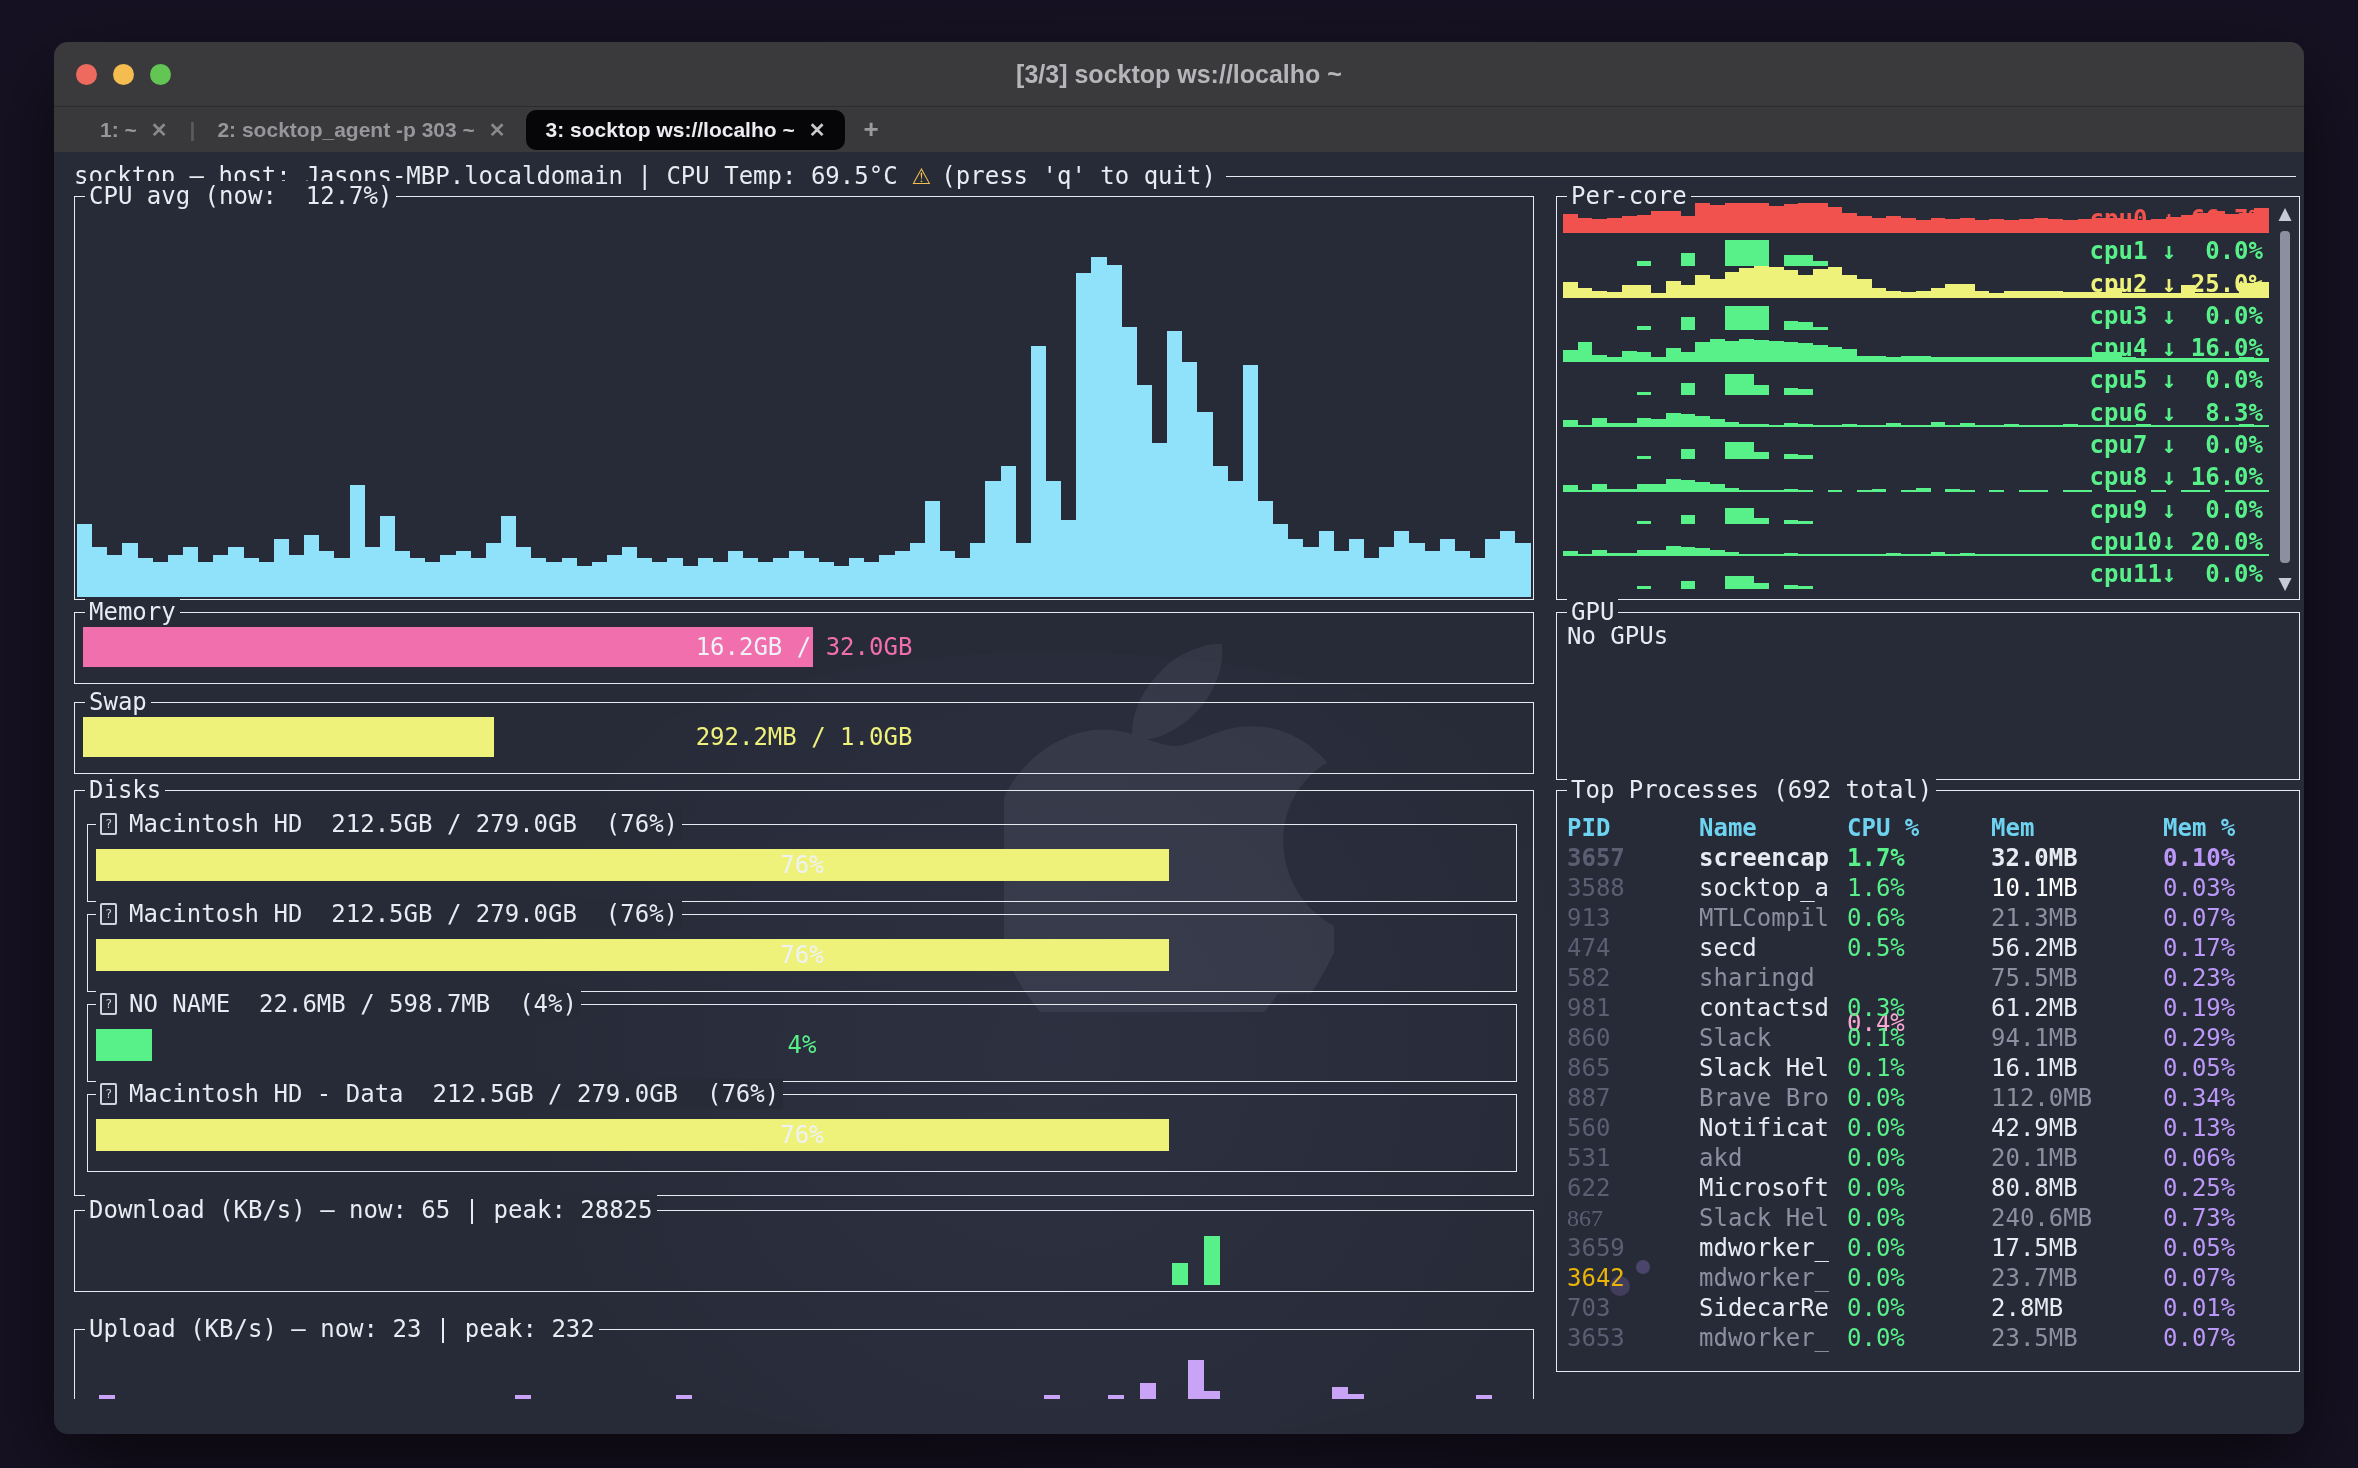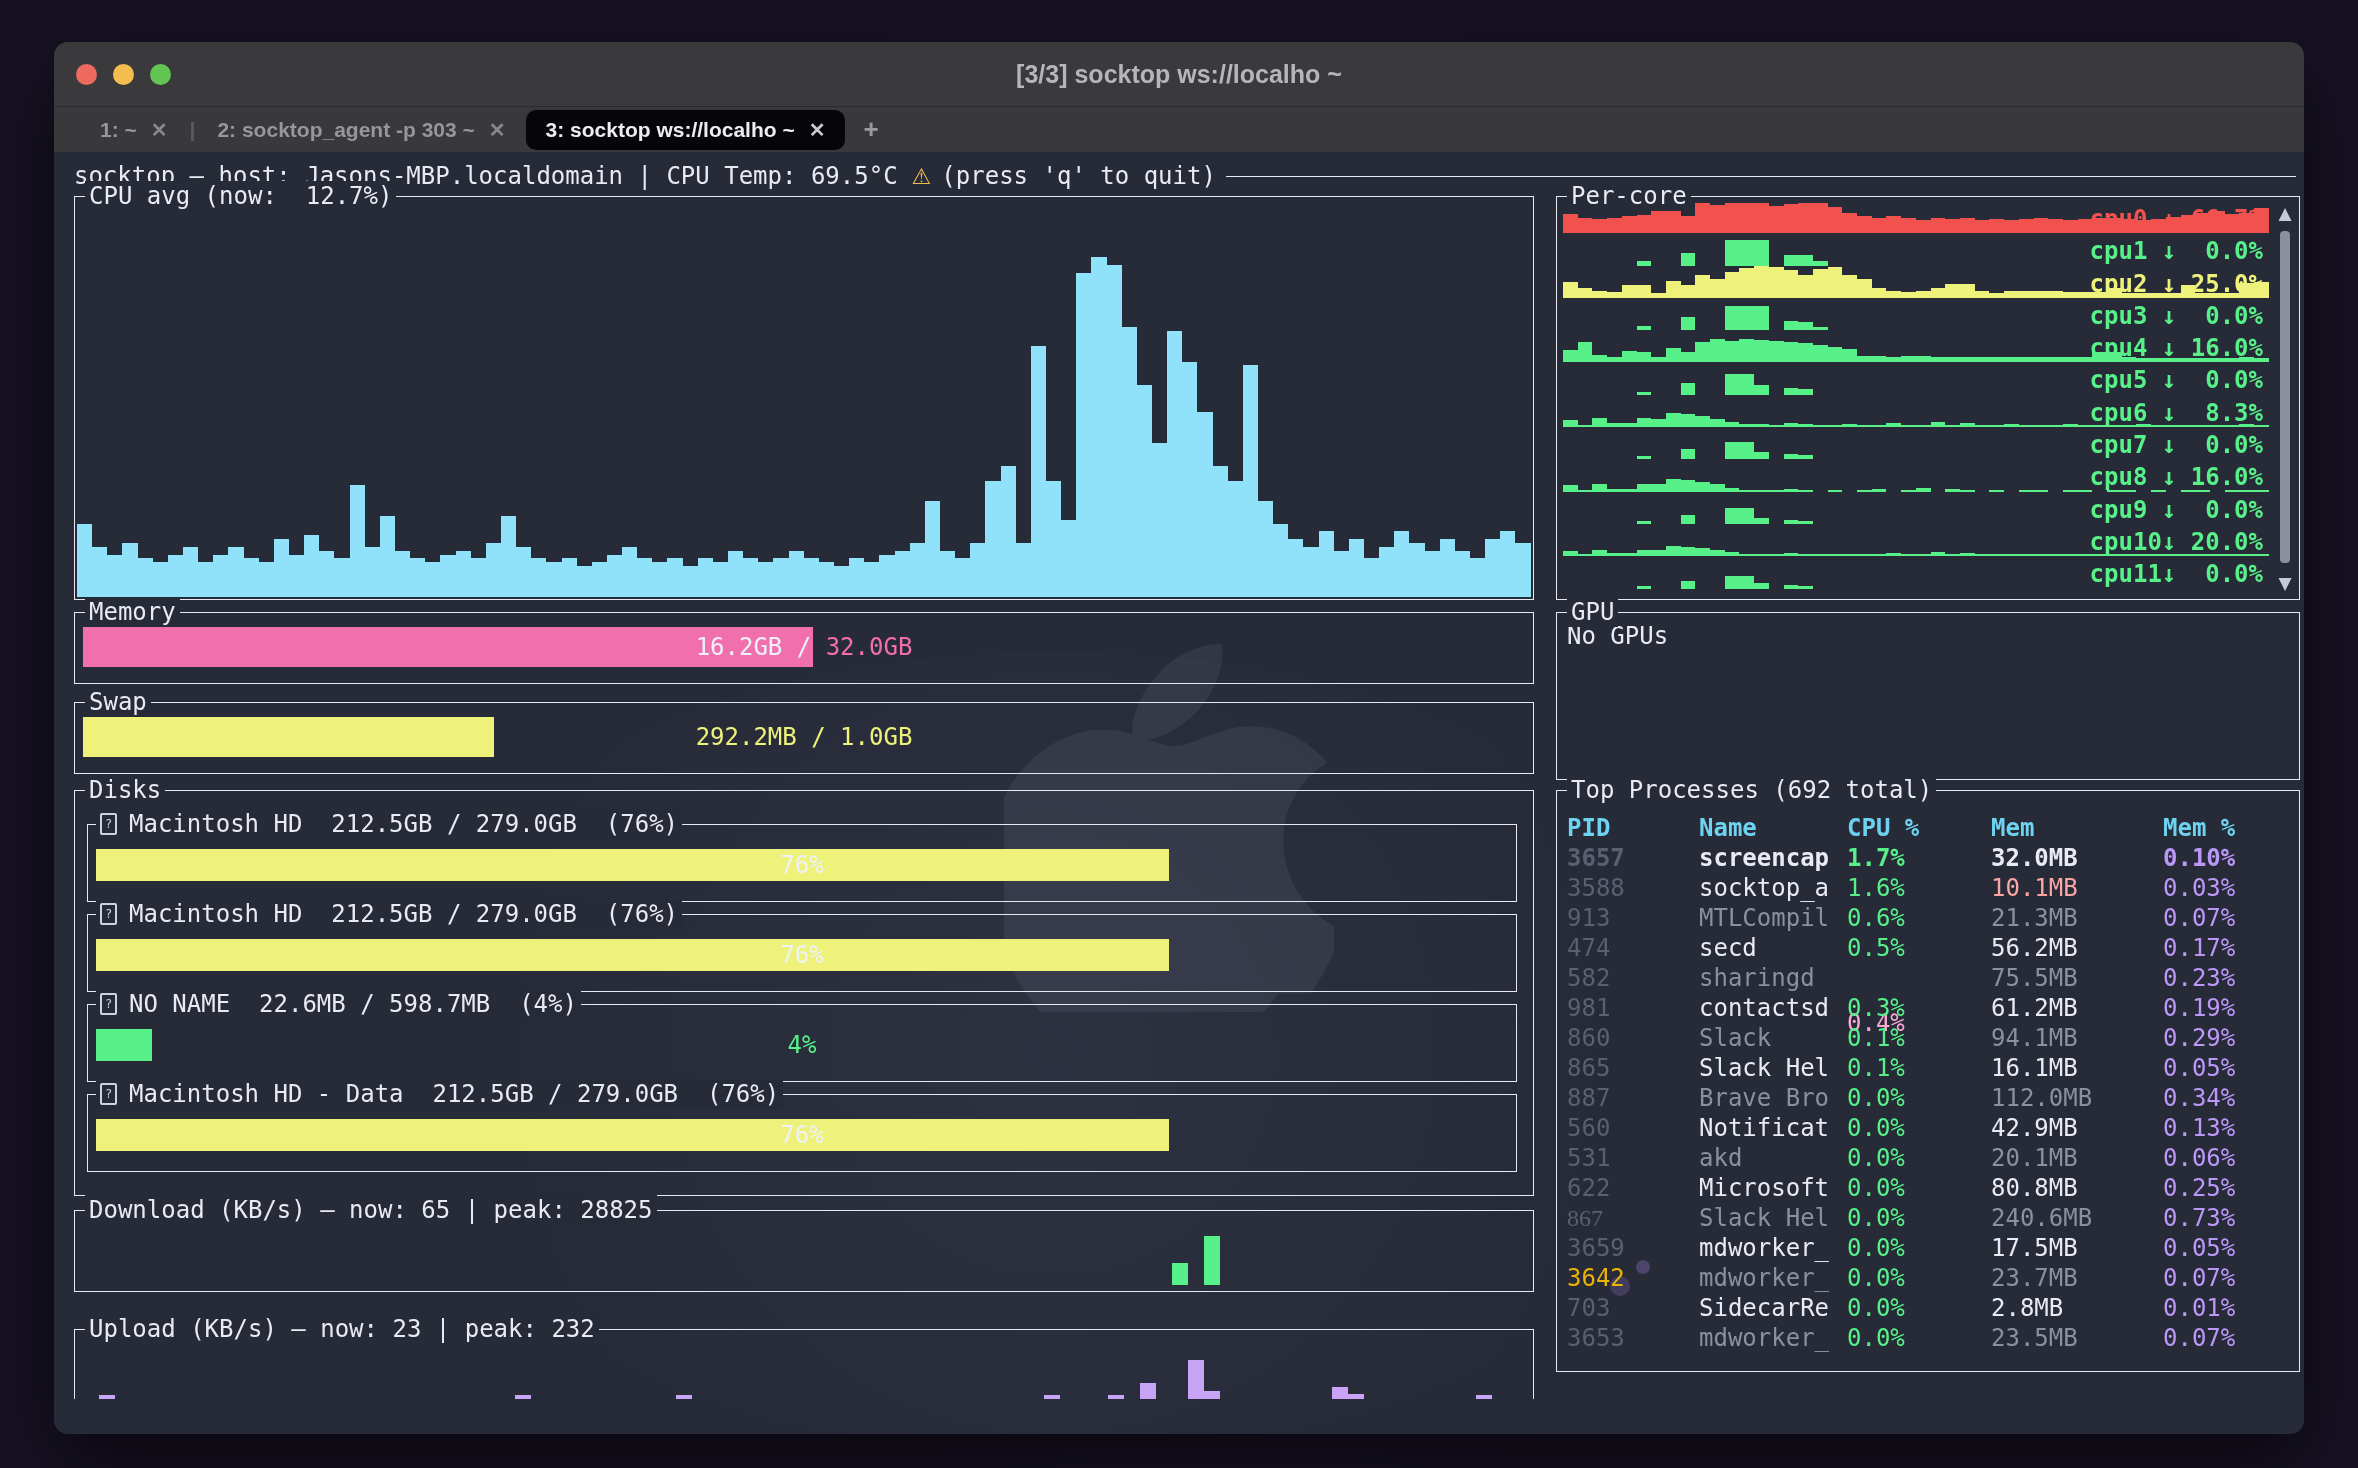--- a/index.html
+++ b/index.html
@@ -951,21 +951,21 @@
             </div>
           </div>
         </div>
     </div>
 
     <div class="panel" style="left:1502px; top:638px; width:744px; height:582px;">
       <div class="panel-title">Top Processes (692 total)</div>
       <div id="proc-table" style="position:absolute; left:0; right:0; top:22px;">
           <div class="prow phead"><span class="c-pid" style="color: rgb(110, 211, 240);">PID</span><span class="c-name" style="color: rgb(110, 211, 240);">Name</span><span class="c-cpu" style="color: rgb(110, 211, 240);">CPU %</span><span class="c-mem" style="color: rgb(110, 211, 240);">Mem</span><span class="c-memp" style="color: rgb(110, 211, 240);">Mem %</span></div>
           <div class="prow bold"><span class="c-pid" style="color: rgb(90, 95, 114);">3657</span><span class="c-name" style="color: rgb(233, 235, 242);">screencap</span><span class="c-cpu" style="color: rgb(87, 240, 137);">1.7%</span><span class="c-mem" style="color: rgb(233, 235, 242);">32.0MB</span><span class="c-memp" style="color: rgb(187, 151, 248);">0.10%</span></div>
-          <div class="prow"><span class="c-pid" style="color: rgb(90, 95, 114);">3588</span><span class="c-name" style="color: rgb(233, 235, 242);">socktop_a</span><span class="c-cpu" style="color: rgb(87, 240, 137);">1.6%</span><span class="c-mem" style="color: #fca5a5;">10.1MB</span><span class="c-memp" style="color: rgb(187, 151, 248);">0.03%</span></div>
+          <div class="prow"><span class="c-pid" style="color: rgb(90, 95, 114);">3588</span><span class="c-name" style="color: rgb(233, 235, 242);">socktop_a</span><span class="c-cpu" style="color: rgb(87, 240, 137);">1.6%</span><span class="c-mem" style="color: #ffffff;">10.1MB</span><span class="c-memp" style="color: rgb(187, 151, 248);">0.03%</span></div>
           <div class="prow"><span class="c-pid" style="color: rgb(90, 95, 114);">913</span><span class="c-name" style="color: rgb(139, 144, 160);">MTLCompil</span><span class="c-cpu" style="color: rgb(87, 240, 137);">0.6%</span><span class="c-mem" style="color: rgb(139, 144, 160);">21.3MB</span><span class="c-memp" style="color: rgb(187, 151, 248);">0.07%</span></div>
           <div class="prow"><span class="c-pid" style="color: rgb(90, 95, 114);">474</span><span class="c-name" style="color: rgb(233, 235, 242);">secd</span><span class="c-cpu" style="color: rgb(87, 240, 137);">0.5%</span><span class="c-mem" style="color: rgb(233, 235, 242);">56.2MB</span><span class="c-memp" style="color: rgb(187, 151, 248);">0.17%</span></div>
           <div class="prow"><span class="c-pid" style="color: rgb(90, 95, 114);">582</span><span class="c-name" style="color: rgb(139, 144, 160);">sharingd</span><span class="c-cpu" style="color: #f9a8d4; margin-top: 45px;">0.4%</span><span class="c-mem" style="color: rgb(139, 144, 160);">75.5MB</span><span class="c-memp" style="color: rgb(187, 151, 248);">0.23%</span></div>
           <div class="prow"><span class="c-pid" style="color: rgb(90, 95, 114);">981</span><span class="c-name" style="color: rgb(233, 235, 242);">contactsd</span><span class="c-cpu" style="color: rgb(87, 240, 137);">0.3%</span><span class="c-mem" style="color: rgb(233, 235, 242);">61.2MB</span><span class="c-memp" style="color: rgb(187, 151, 248);">0.19%</span></div>
           <div class="prow"><span class="c-pid" style="color: rgb(90, 95, 114);">860</span><span class="c-name" style="color: rgb(139, 144, 160);">Slack</span><span class="c-cpu" style="color: rgb(87, 240, 137);">0.1%</span><span class="c-mem" style="color: rgb(139, 144, 160);">94.1MB</span><span class="c-memp" style="color: rgb(187, 151, 248);">0.29%</span></div>
           <div class="prow"><span class="c-pid" style="color: rgb(90, 95, 114);">865</span><span class="c-name" style="color: rgb(233, 235, 242);">Slack Hel</span><span class="c-cpu" style="color: rgb(87, 240, 137);">0.1%</span><span class="c-mem" style="color: rgb(233, 235, 242);">16.1MB</span><span class="c-memp" style="color: rgb(187, 151, 248);">0.05%</span></div>
           <div class="prow"><span class="c-pid" style="color: rgb(90, 95, 114);">887</span><span class="c-name" style="color: rgb(139, 144, 160);">Brave Bro</span><span class="c-cpu" style="color: rgb(87, 240, 137);">0.0%</span><span class="c-mem" style="color: rgb(139, 144, 160);">112.0MB</span><span class="c-memp" style="color: rgb(187, 151, 248);">0.34%</span></div>
           <div class="prow"><span class="c-pid" style="color: rgb(90, 95, 114);">560</span><span class="c-name" style="color: rgb(233, 235, 242);">Notificat</span><span class="c-cpu" style="color: rgb(87, 240, 137);">0.0%</span><span class="c-mem" style="color: rgb(233, 235, 242);">42.9MB</span><span class="c-memp" style="color: rgb(187, 151, 248);">0.13%</span></div>
           <div class="prow"><span class="c-pid" style="color: rgb(90, 95, 114);">531</span><span class="c-name" style="color: rgb(139, 144, 160);">akd</span><span class="c-cpu" style="color: rgb(87, 240, 137);">0.0%</span><span class="c-mem" style="color: rgb(139, 144, 160);">20.1MB</span><span class="c-memp" style="color: rgb(187, 151, 248);">0.06%</span></div>
           <div class="prow"><span class="c-pid" style="color: rgb(90, 95, 114);">622</span><span class="c-name" style="color: rgb(233, 235, 242);">Microsoft</span><span class="c-cpu" style="color: rgb(87, 240, 137);">0.0%</span><span class="c-mem" style="color: rgb(233, 235, 242);">80.8MB</span><span class="c-memp" style="color: rgb(187, 151, 248);">0.25%</span></div>

